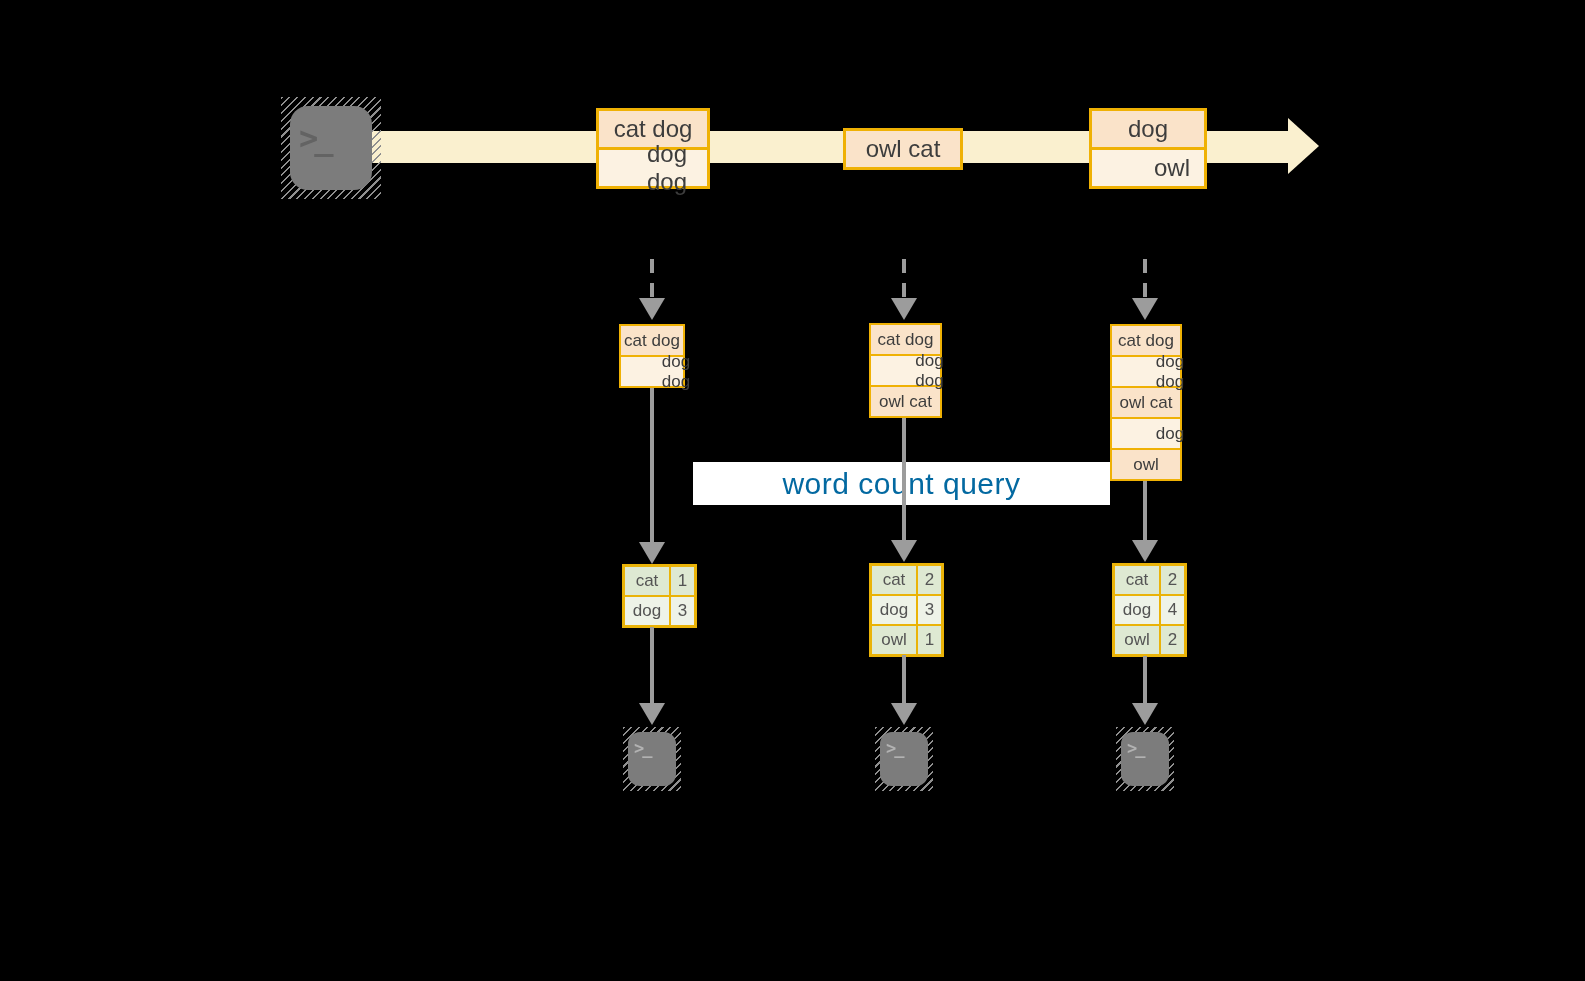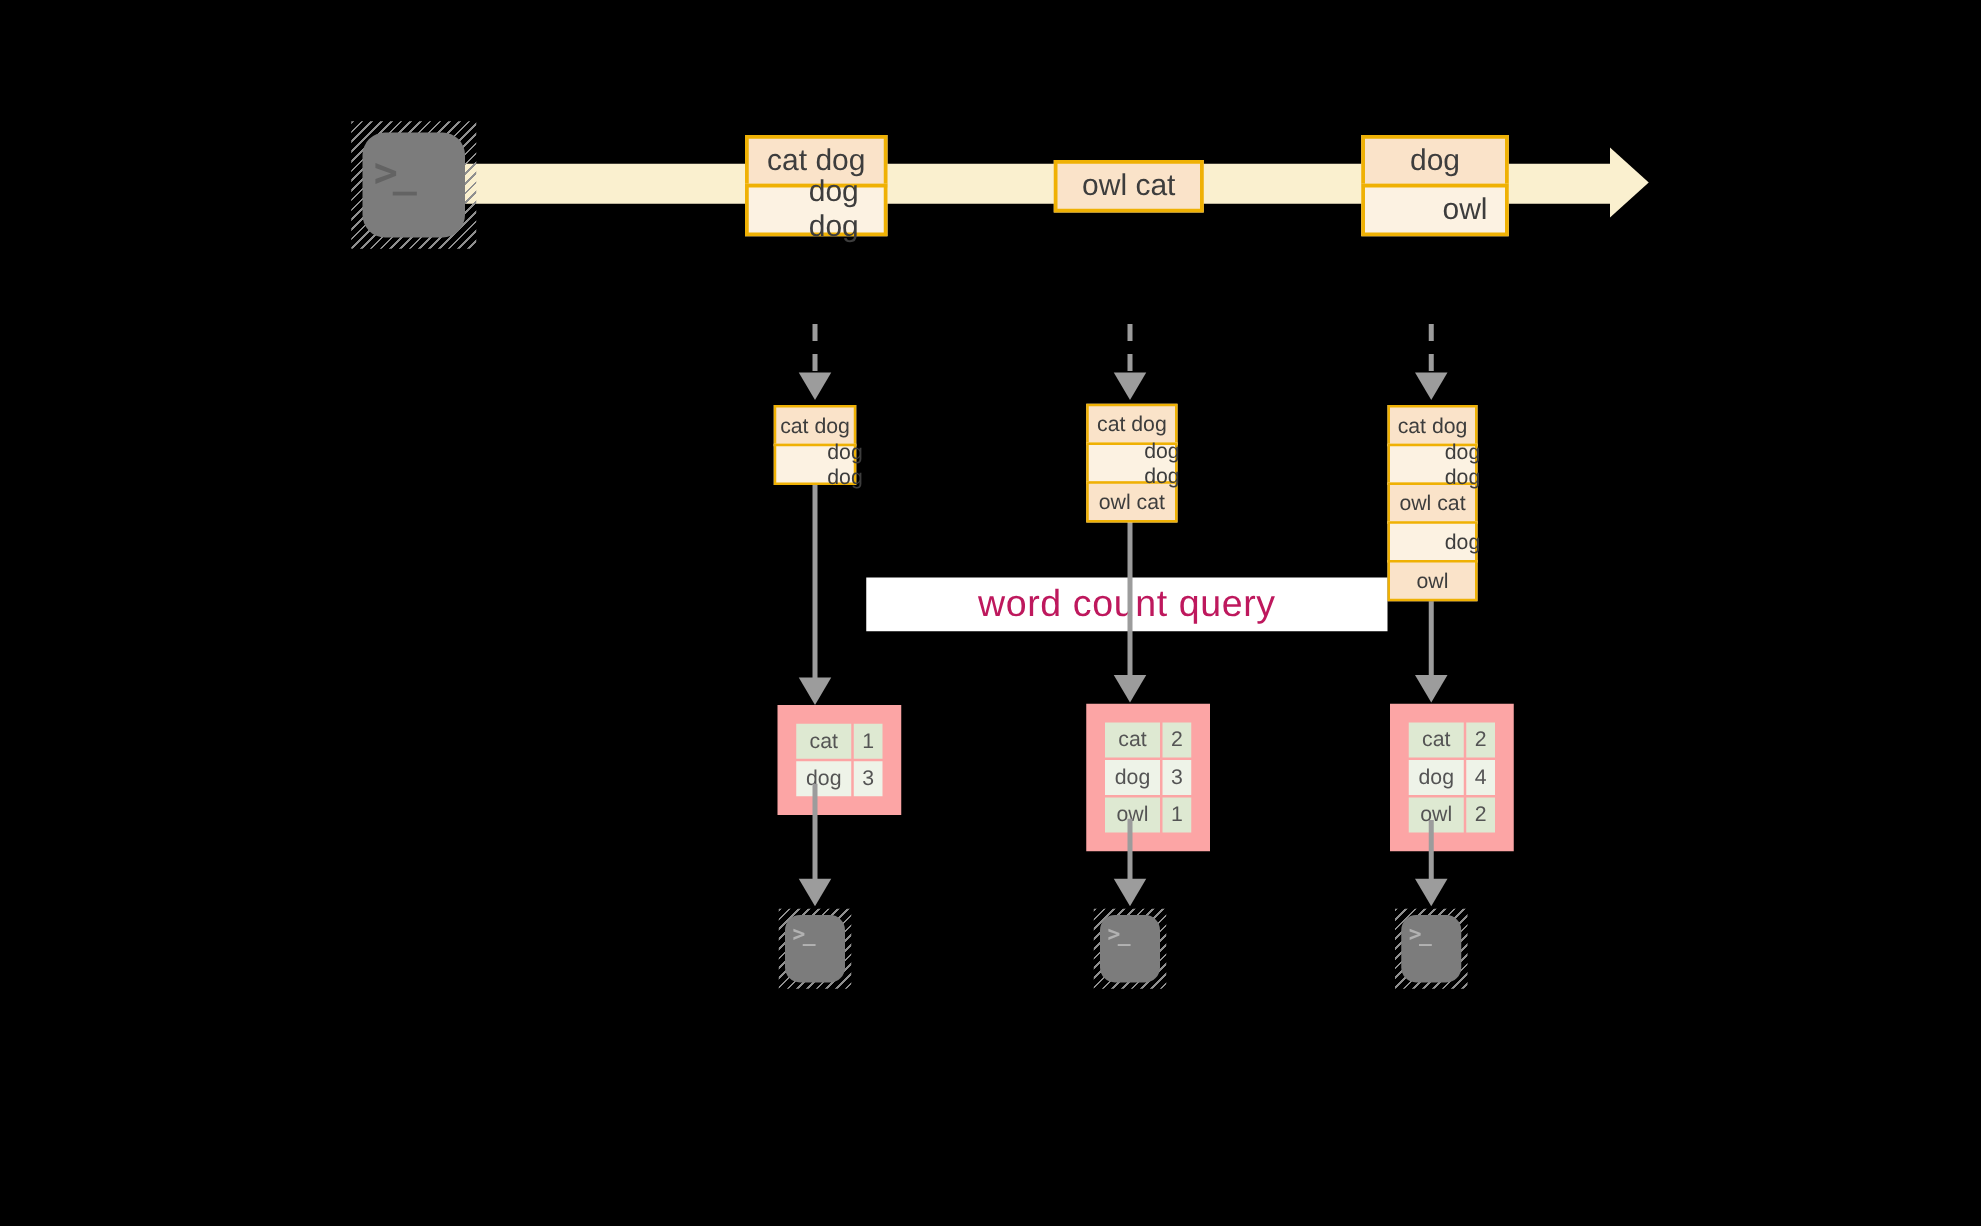--- a/index.html
+++ b/index.html
@@ -46,25 +46,25 @@
     background:repeating-linear-gradient(to bottom,#9c9c9c 0 14px,transparent 14px 24px);}
   .arrow-head{width:0;height:0;z-index:2;
     border-left:13px solid transparent;border-right:13px solid transparent;
     border-top:22px solid #9c9c9c;}
   .vline{width:4px;background:#9c9c9c;z-index:2;}
 
   
   .banner{left:693px;top:462px;width:417px;height:43px;background:#FFFFFF;z-index:1;
     display:flex;align-items:center;justify-content:center;}
   .banner-label{position:relative;z-index:3;font-size:30px;font-weight:300;
-    color:#be185d;letter-spacing:0.5px;white-space:nowrap;}
+    color:#0369a1;letter-spacing:0.5px;white-space:nowrap;}
 
   
   .wtable{display:grid;grid-template-columns:44px 23px;gap:2px;
-    background:#fca5a5;padding:15px;z-index:2;}
+    background:#eab308;padding:3px;z-index:2;}
   .cell{height:28px;display:flex;align-items:center;justify-content:center;
     font-size:17px;color:#545454;}
   .g-dark{background:#DEE9D2;}
   .g-light{background:#EEF3E8;}
 </style>
 </head>
 <body>
 
 <div class="canvas">
 

